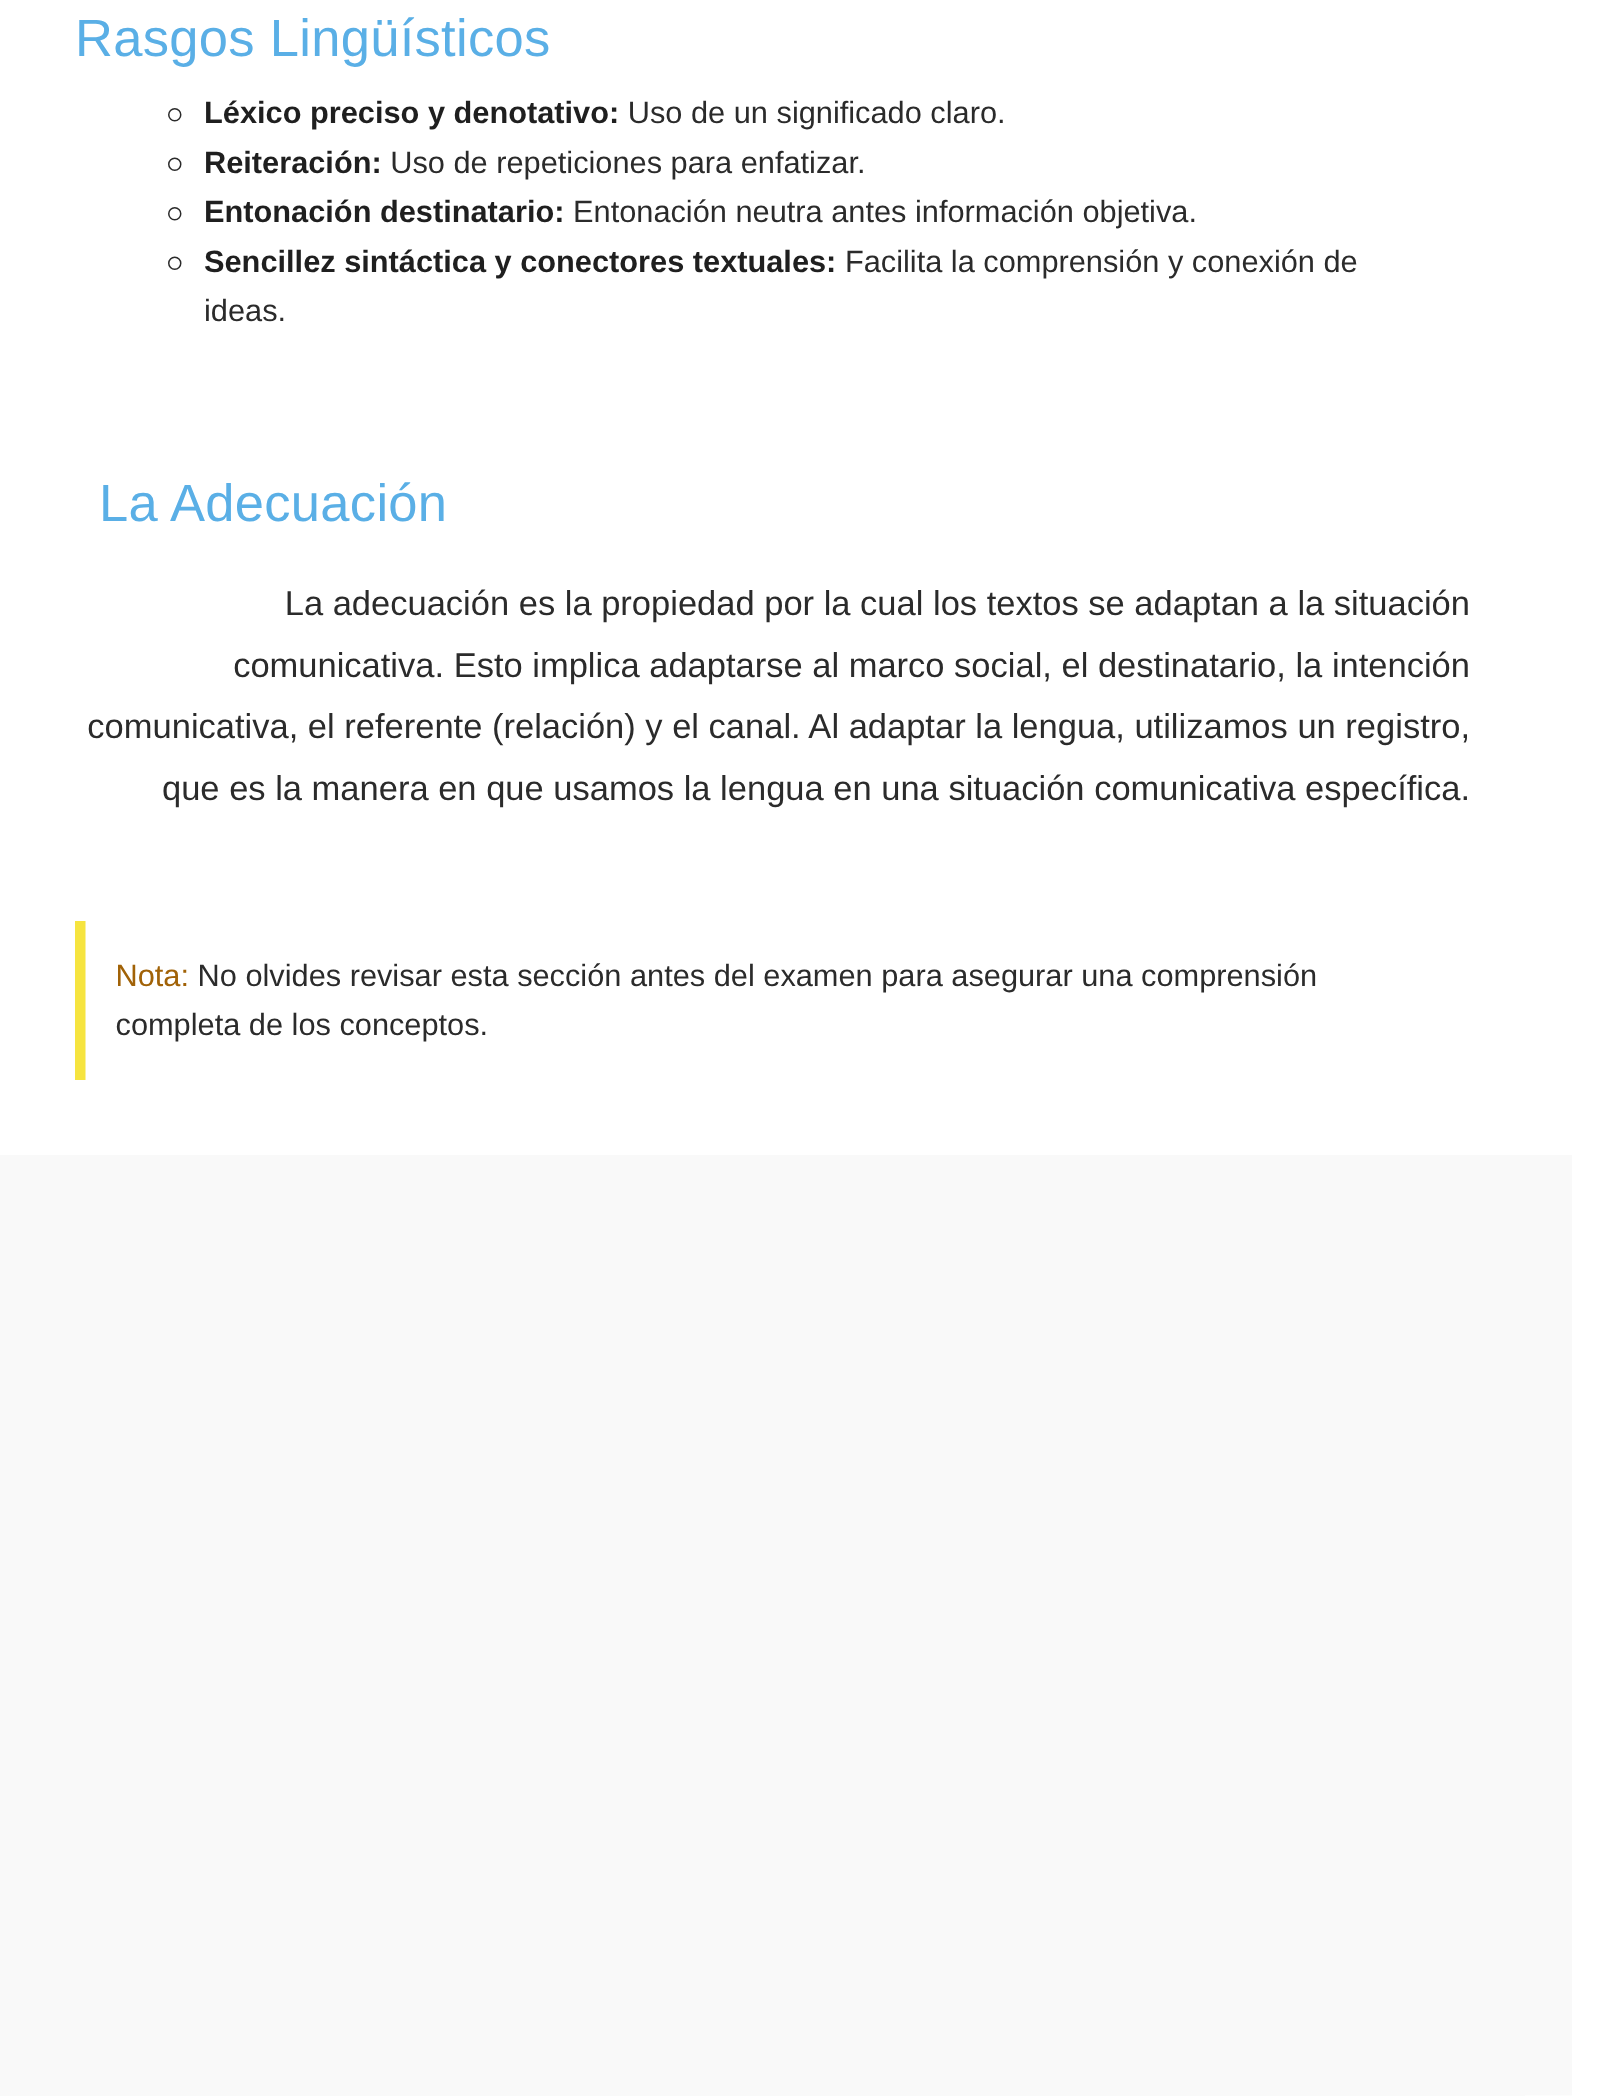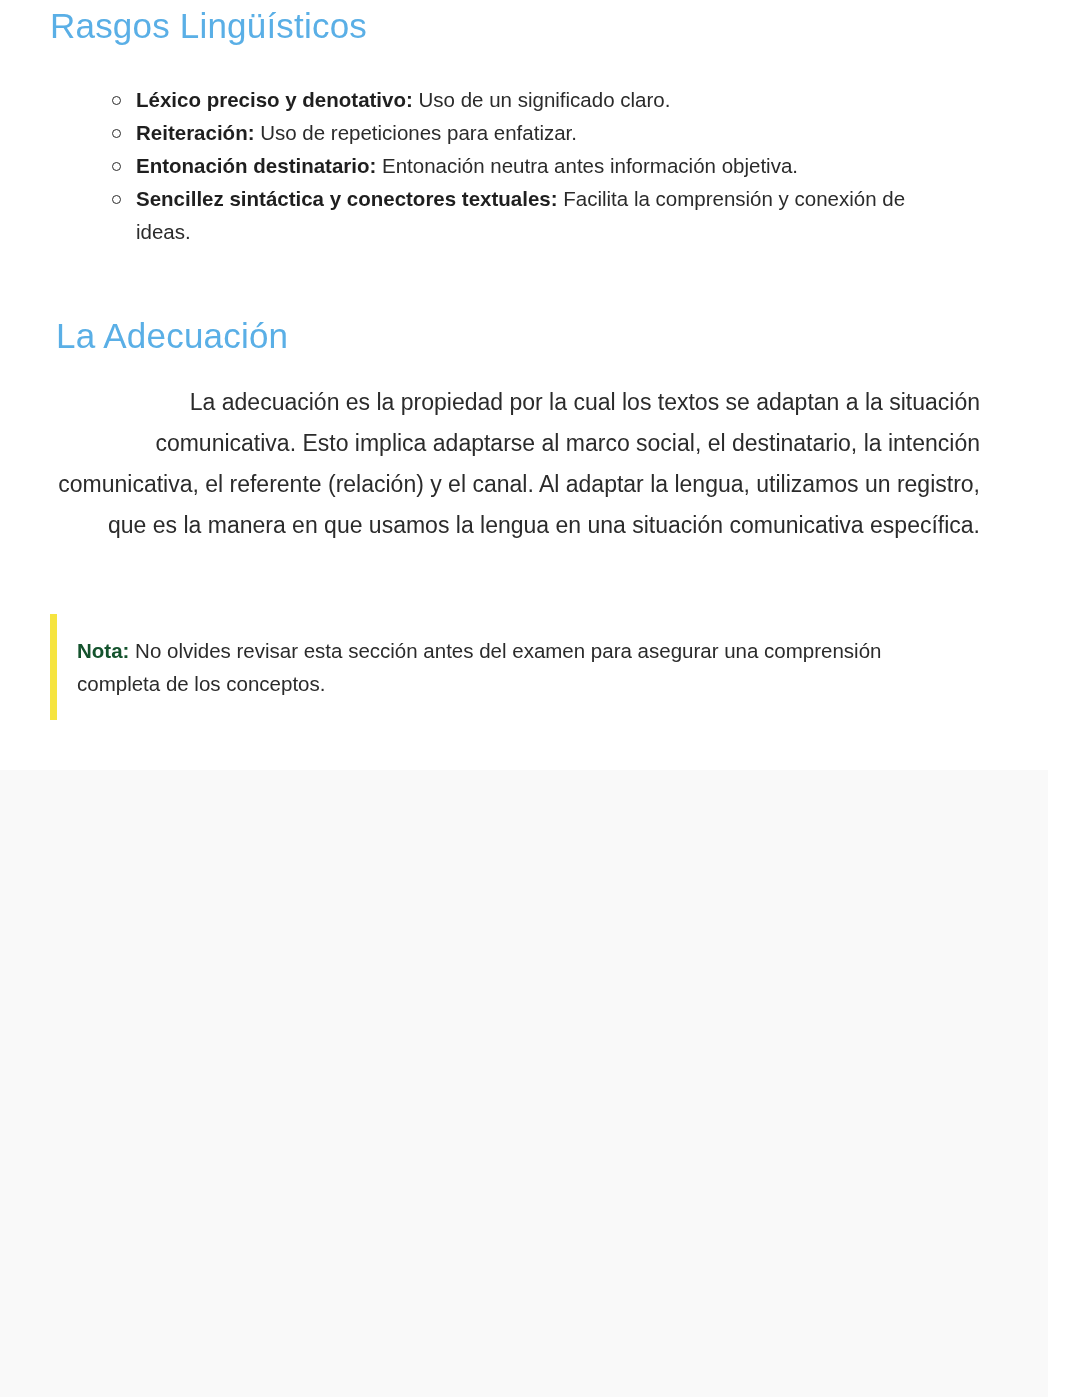--- a/index.html
+++ b/index.html
@@ -29,21 +29,21 @@
       letter-spacing: 0.2px;
     }
     .h-rasgos {
       position: absolute;
       top: 6px;
       left: 0;
       line-height: 40px;
     }
     ul.features {
       position: absolute;
-      top: 83px;
+      top: 59px;
       left: 0;
       margin: 0;
       padding: 0 0 0 86px;
       list-style: none;
       width: 800px;
       font-size: 20.5px;
       line-height: 33px;
     }
     ul.features li {
       position: relative;
@@ -59,21 +59,21 @@
       border-radius: 50%;
       box-sizing: content-box;
     }
     ul.features b {
       font-weight: 700;
       color: #1f1f1f;
     }
     .h-adecuacion {
       position: absolute;
       top: 316px;
-      left: 6px;
+      left: 16px;
       line-height: 40px;
     }
     p.body {
       position: absolute;
       top: 382px;
       left: 0;
       margin: 0;
       width: 930px;
       font-size: 23px;
       line-height: 41px;
@@ -87,22 +87,22 @@
       width: 900px;
       height: 106px;
       border-left: 7px solid #f6e43f;
       box-sizing: border-box;
       padding: 20px 0 0 20px;
       font-size: 20.5px;
       line-height: 33px;
       color: #2b2b2b;
     }
     .note b {
-      font-weight: 700;
-      color: #14532d;
+      font-weight: 400;
+      color: #a16207;
     }
     .footer-area {
       position: absolute;
       left: 0;
       top: 770px;
       width: 1048px;
       height: 627px;
       background: #f9f9f9;
     }
   </style>

